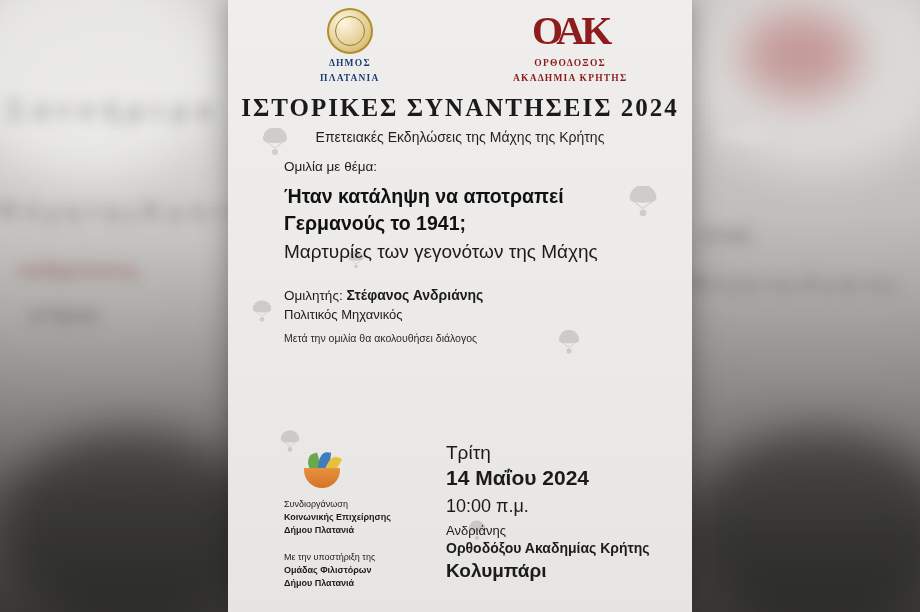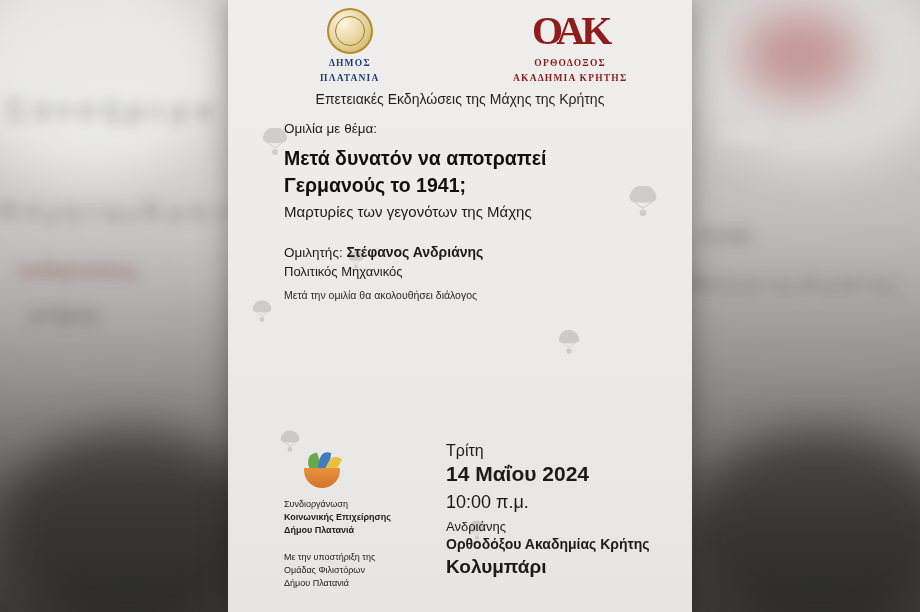--- a/index.html
+++ b/index.html
@@ -69,48 +69,48 @@
   }
   .subtitle{
     text-align:center;margin-top:7px;font-size:14px;color:#1f1f1f;
   }
 
   .body{padding:14px 0 0 56px;}
   .lead{font-size:13.5px;margin-bottom:9px;}
   .headline{
     font-size:19.5px;font-weight:700;line-height:27px;color:#111;
   }
-  .subline{font-size:15px;margin-top:4px;}
+  .subline{font-size:19px;margin-top:4px;}
 
   .speaker{margin-top:24px;font-size:13.5px;}
   .speaker b{font-size:14px;}
   .speaker .r{margin-top:4px;font-size:13px;}
   .note{margin-top:10px;font-size:10.5px;color:#2a2a2a;}
 
   .when{position:absolute;left:218px;top:442px;z-index:4;}
-  .when .day{font-size:16px;}
+  .when .day{font-size:19px;}
   .when .date{font-size:21px;font-weight:700;margin-top:2px;}
   .when .time{font-size:18px;margin-top:6px;}
   .when .place1{font-size:13px;margin-top:6px;}
   .when .place2{font-size:14px;font-weight:700;margin-top:2px;}
   .when .place3{font-size:19px;font-weight:700;margin-top:4px;}
 
   .sponsors{position:absolute;left:56px;top:452px;z-index:4;width:150px;}
   .spon-logo{width:40px;height:40px;margin-left:18px;position:relative;}
   .spon-logo .bowl{
     position:absolute;left:2px;top:16px;width:36px;height:20px;border-radius:0 0 18px 18px;
     background:linear-gradient(to bottom,#e8913c,#d4732a);
   }
   .spon-logo .leafg{position:absolute;left:6px;top:2px;width:12px;height:18px;border-radius:60% 0 60% 0;background:#6aa84f;transform:rotate(-18deg);}
   .spon-logo .leafb{position:absolute;left:17px;top:0px;width:11px;height:18px;border-radius:60% 0 60% 0;background:#3d7dc0;transform:rotate(8deg);}
   .spon-logo .leafy{position:absolute;left:26px;top:4px;width:11px;height:16px;border-radius:60% 0 60% 0;background:#e8c13c;transform:rotate(26deg);}
   .spon-text{font-size:9px;line-height:13px;margin-top:6px;}
   .spon-text .b{font-weight:700;}
   .spon-block2{margin-top:14px;font-size:9px;line-height:13px;}
-  .spon-block2 .b{font-weight:400;}
+  .spon-block2 .b{font-weight:700;}
 </style>
 </head>
 <body>
 
 <div id="stage">
 
   <div class="blurblob" style="left:-40px;top:-40px;width:260px;height:220px;background:rgba(255,255,255,.45);"></div>
   <div class="blurblob" style="left:690px;top:-30px;width:260px;height:200px;background:rgba(255,255,255,.35);"></div>
   <div class="blurblob" style="left:740px;top:10px;width:120px;height:90px;background:rgba(150,30,30,.35);"></div>
   <div class="blurblob" style="left:0px;top:430px;width:260px;height:200px;background:rgba(30,30,28,.55);"></div>
@@ -188,25 +188,26 @@
         </div>
         <div class="logo-block">
           <div class="logo-mark">
             <div class="monogram">ΟΑΚ</div>
           </div>
           <div class="logo-cap red">ΟΡΘΟΔΟΞΟΣ</div>
           <div class="logo-cap red">ΑΚΑΔΗΜΙΑ ΚΡΗΤΗΣ</div>
         </div>
       </div>
 
+      <div class="title">ΙΣΤΟΡΙΚΕΣ  ΣΥΝΑΝΤΗΣΕΙΣ 2024</div>
       <div class="subtitle">Επετειακές Εκδηλώσεις της Μάχης της Κρήτης</div>
 
       <div class="body">
         <div class="lead">Ομιλία με θέμα:</div>
-        <div class="headline">Μετά δυνατόν να αποτραπεί</div>
+        <div class="headline">Ήταν κατάληψη να αποτραπεί</div>
         <div class="headline">Γερμανούς το 1941;</div>
         <div class="subline">Μαρτυρίες των γεγονότων της Μάχης</div>
 
         <div class="speaker">
           <div>
             <span>Ομιλητής:</span>
             <b>Στέφανος Ανδριάνης</b>
           </div>
           <div class="r">Πολιτικός Μηχανικός</div>
           <div class="note">Μετά την ομιλία θα ακολουθήσει διάλογος</div>

